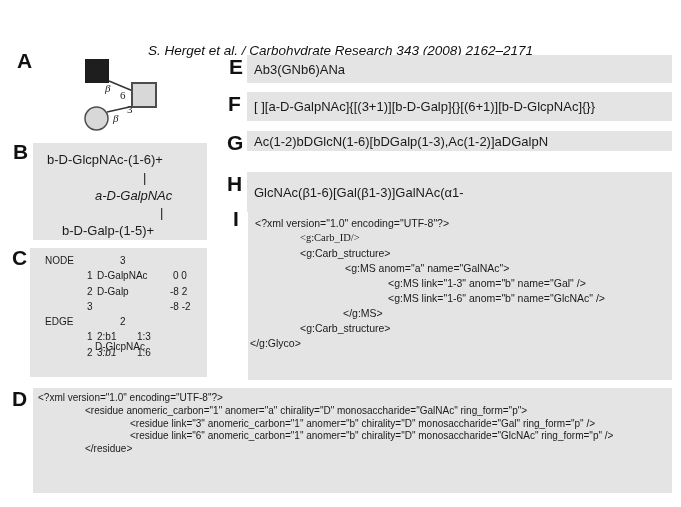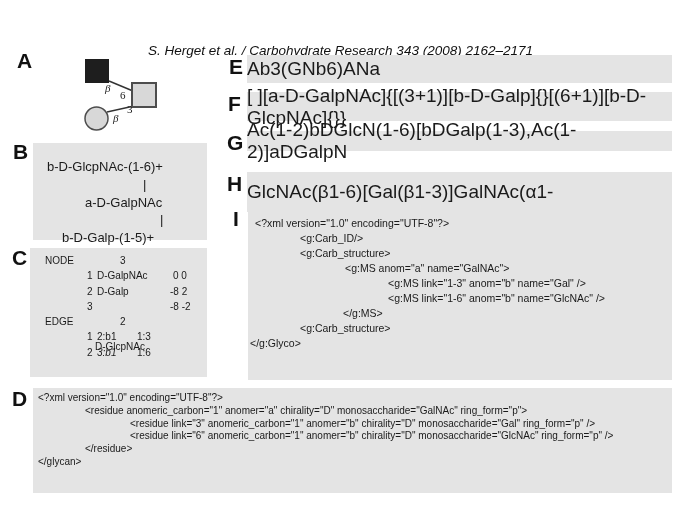--- a/index.html
+++ b/index.html
@@ -13,22 +13,22 @@
   .lbl-g{left:227px;top:132px;} .lbl-h{left:227px;top:173px;} .lbl-i{left:233px;top:208px;}
   .gbox{position:absolute;background:#e4e4e4;}
   .box-b{left:33px;top:143px;width:174px;height:97px;font-size:13px;}
   .box-c{left:30px;top:248px;width:177px;height:129px;font-size:10px;}
   .box-d{left:33px;top:388px;width:639px;height:105px;font-size:10px;padding-top:4px;box-sizing:border-box;}
   .box-e{left:247px;top:55px;width:425px;height:28px;}
   .box-f{left:247px;top:92px;width:425px;height:29px;}
   .box-g{left:247px;top:131px;width:425px;height:20px;}
   .box-h{left:247px;top:172px;width:425px;height:40px;}
   .box-i{left:248px;top:208px;width:424px;height:172px;font-size:10.5px;padding-top:9px;box-sizing:border-box;}
-  .oneline{display:flex;align-items:center;font-size:19px;box-sizing:border-box;}
-  .box-b{padding-top:16px;box-sizing:border-box;}
+  .oneline{display:flex;align-items:center;padding-left:7px;font-size:13px;box-sizing:border-box;}
+  .box-b{padding-top:9px;box-sizing:border-box;}
   .box-c{padding-top:7px;box-sizing:border-box;}
   .tline{position:relative;}
   .box-b .tline{height:17.8px;}
   .box-c .tline{height:15.3px;}
   .box-d .tline{height:12.8px;}
   .box-i .tline{height:15px;}
   .tseg{position:absolute;top:0;white-space:pre;}
   .diagram-svg{position:absolute;left:75px;top:50px;}
   .edge-label{position:absolute;font-family:"Liberation Serif",serif;font-size:11px;color:#222;line-height:1;}
   .el-beta{font-style:italic;}
@@ -57,21 +57,21 @@
 
   <div class="plabel lbl-b">B</div>
   <div class="gbox box-b">
       <div class="tline">
         <span class="tseg" style="left: 14px;">b-D-GlcpNAc-(1-6)+</span>
       </div>
       <div class="tline">
         <span class="tseg" style="left: 110px;">|</span>
       </div>
       <div class="tline">
-        <span class="tseg" style="left: 52px;">a-D-GalpNAc</span>
+        <span class="tseg" style="left: 62px; font-style: italic;">a-D-GalpNAc</span>
       </div>
       <div class="tline">
         <span class="tseg" style="left: 127px;">|</span>
       </div>
       <div class="tline">
         <span class="tseg" style="left: 29px;">b-D-Galp-(1-5)+</span>
       </div>
     </div>
 
   <div class="plabel lbl-c">C</div>
@@ -121,23 +121,20 @@
       </div>
       <div class="tline">
         <span class="tseg" style="left: 97px;">&lt;residue link="3" anomeric_carbon="1" anomer="b" chirality="D" monosaccharide="Gal" ring_form="p" /&gt;</span>
       </div>
       <div class="tline">
         <span class="tseg" style="left: 97px;">&lt;residue link="6" anomeric_carbon="1" anomer="b" chirality="D" monosaccharide="GlcNAc" ring_form="p" /&gt;</span>
       </div>
       <div class="tline">
         <span class="tseg" style="left: 52px;">&lt;/residue&gt;</span>
       </div>
-      <div class="tline">
-        <span class="tseg" style="left: 5px;">&lt;/glycan&gt;</span>
-      </div>
     </div>
 
   <div class="plabel lbl-e">E</div>
   <div class="gbox box-e oneline">
     <span>Ab3(GNb6)ANa</span>
   </div>
 
   <div class="plabel lbl-f">F</div>
   <div class="gbox box-f oneline">
     <span>[ ][a-D-GalpNAc]{[(3+1)][b-D-Galp]{}[(6+1)][b-D-GlcpNAc]{}}</span>
@@ -152,21 +149,21 @@
   <div class="gbox box-h oneline">
     <span>GlcNAc(β1-6)[Gal(β1-3)]GalNAc(α1-</span>
   </div>
 
   <div class="plabel lbl-i">I</div>
   <div class="gbox box-i">
       <div class="tline">
         <span class="tseg" style="left: 7px;">&lt;?xml version="1.0" encoding="UTF-8"?&gt;</span>
       </div>
       <div class="tline">
-        <span class="tseg" style="left: 52px;">&lt;g:Carb_ID/&gt;</span>
+        <span class="tseg" style="left: 52px; font-family: Liberation Serif, serif;">&lt;g:Carb_ID/&gt;</span>
       </div>
       <div class="tline">
         <span class="tseg" style="left: 52px;">&lt;g:Carb_structure&gt;</span>
       </div>
       <div class="tline">
         <span class="tseg" style="left: 97px;">&lt;g:MS anom="a" name="GalNAc"&gt;</span>
       </div>
       <div class="tline">
         <span class="tseg" style="left: 140px;">&lt;g:MS link="1-3" anom="b" name="Gal" /&gt;</span>
       </div>

